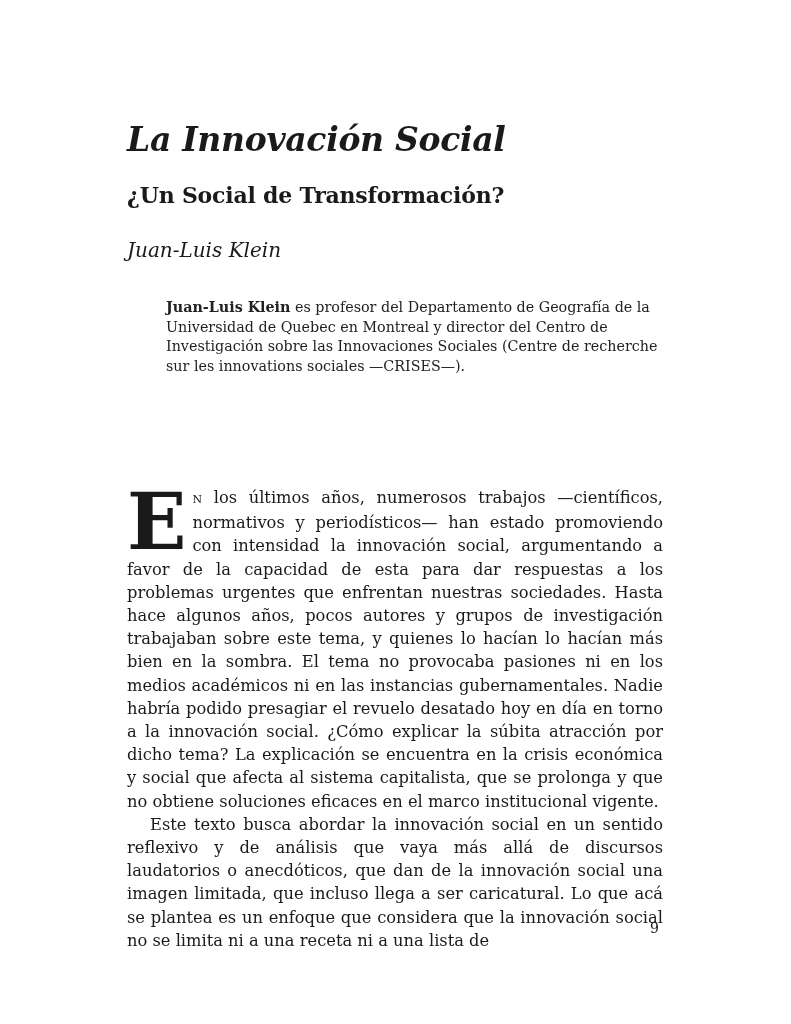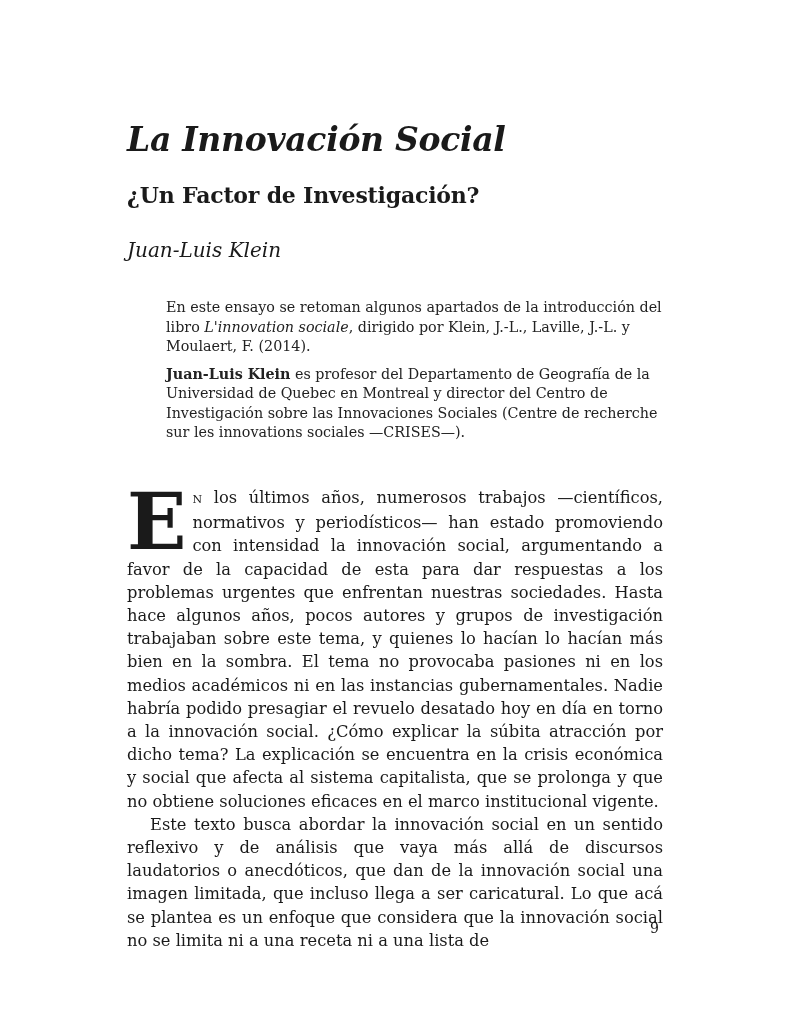--- a/index.html
+++ b/index.html
@@ -13,25 +13,24 @@
   .body p { margin: 0; }
   .dropcap { float: left; font-size: 78px; line-height: 60px; font-weight: bold; margin: 6px 6px 0 0; height: 62px; font-family: "DejaVu Serif", serif; }
   .smallcap { font-size: 11px; }
   .indent { text-indent: 23px; }
   .pagenum { position: absolute; left: 650px; top: 920px; font-size: 14px; }
 </style>
 </head>
 <body>
 
 <h1 class="title">La Innovación Social</h1>
-<h2 class="subtitle">¿Un Factor de Investigación?</h2>
+<h2 class="subtitle">¿Un Social de Transformación?</h2>
 <div class="author">Juan-Luis Klein</div>
 
 <div class="abstract">
-  <p><span>En este ensayo se retoman algunos apartados de la introducción del libro </span><em>L'innovation sociale</em><span>, dirigido por Klein, J.-L., Laville, J.-L. y Moulaert, F. (2014).</span></p>
   <p><strong>Juan-Luis Klein</strong><span> es profesor del Departamento de Geografía de la Universidad de Quebec en Montreal y director del Centro de Investigación sobre las Innovaciones Sociales (Centre de recherche sur les innovations sociales —CRISES—).</span></p>
 </div>
 
 <div class="body">
   <p><span class="dropcap">E</span><span class="smallcap">N</span><span> los últimos años, numerosos trabajos —científicos, normativos y periodísticos— han estado promoviendo con intensidad la innovación social, argumentando a favor de la capacidad de esta para dar respuestas a los problemas urgentes que enfrentan nuestras sociedades. Hasta hace algunos años, pocos autores y grupos de investigación trabajaban sobre este tema, y quienes lo hacían lo hacían más bien en la sombra. El tema no provocaba pasiones ni en los medios académicos ni en las instancias gubernamentales. Nadie habría podido presagiar el revuelo desatado hoy en día en torno a la innovación social. ¿Cómo explicar la súbita atracción por dicho tema? La explicación se encuentra en la crisis económica y social que afecta al sistema capitalista, que se prolonga y que no obtiene soluciones eficaces en el marco institucional vigente.</span></p>
   <p class="indent">Este texto busca abordar la innovación social en un sentido reflexivo y de análisis que vaya más allá de discursos laudatorios o anecdóticos, que dan de la innovación social una imagen limitada, que incluso llega a ser caricatural. Lo que acá se plantea es un enfoque que considera que la innovación social no se limita ni a una receta ni a una lista de</p>
 </div>
 
 <div class="pagenum">9</div>
 

